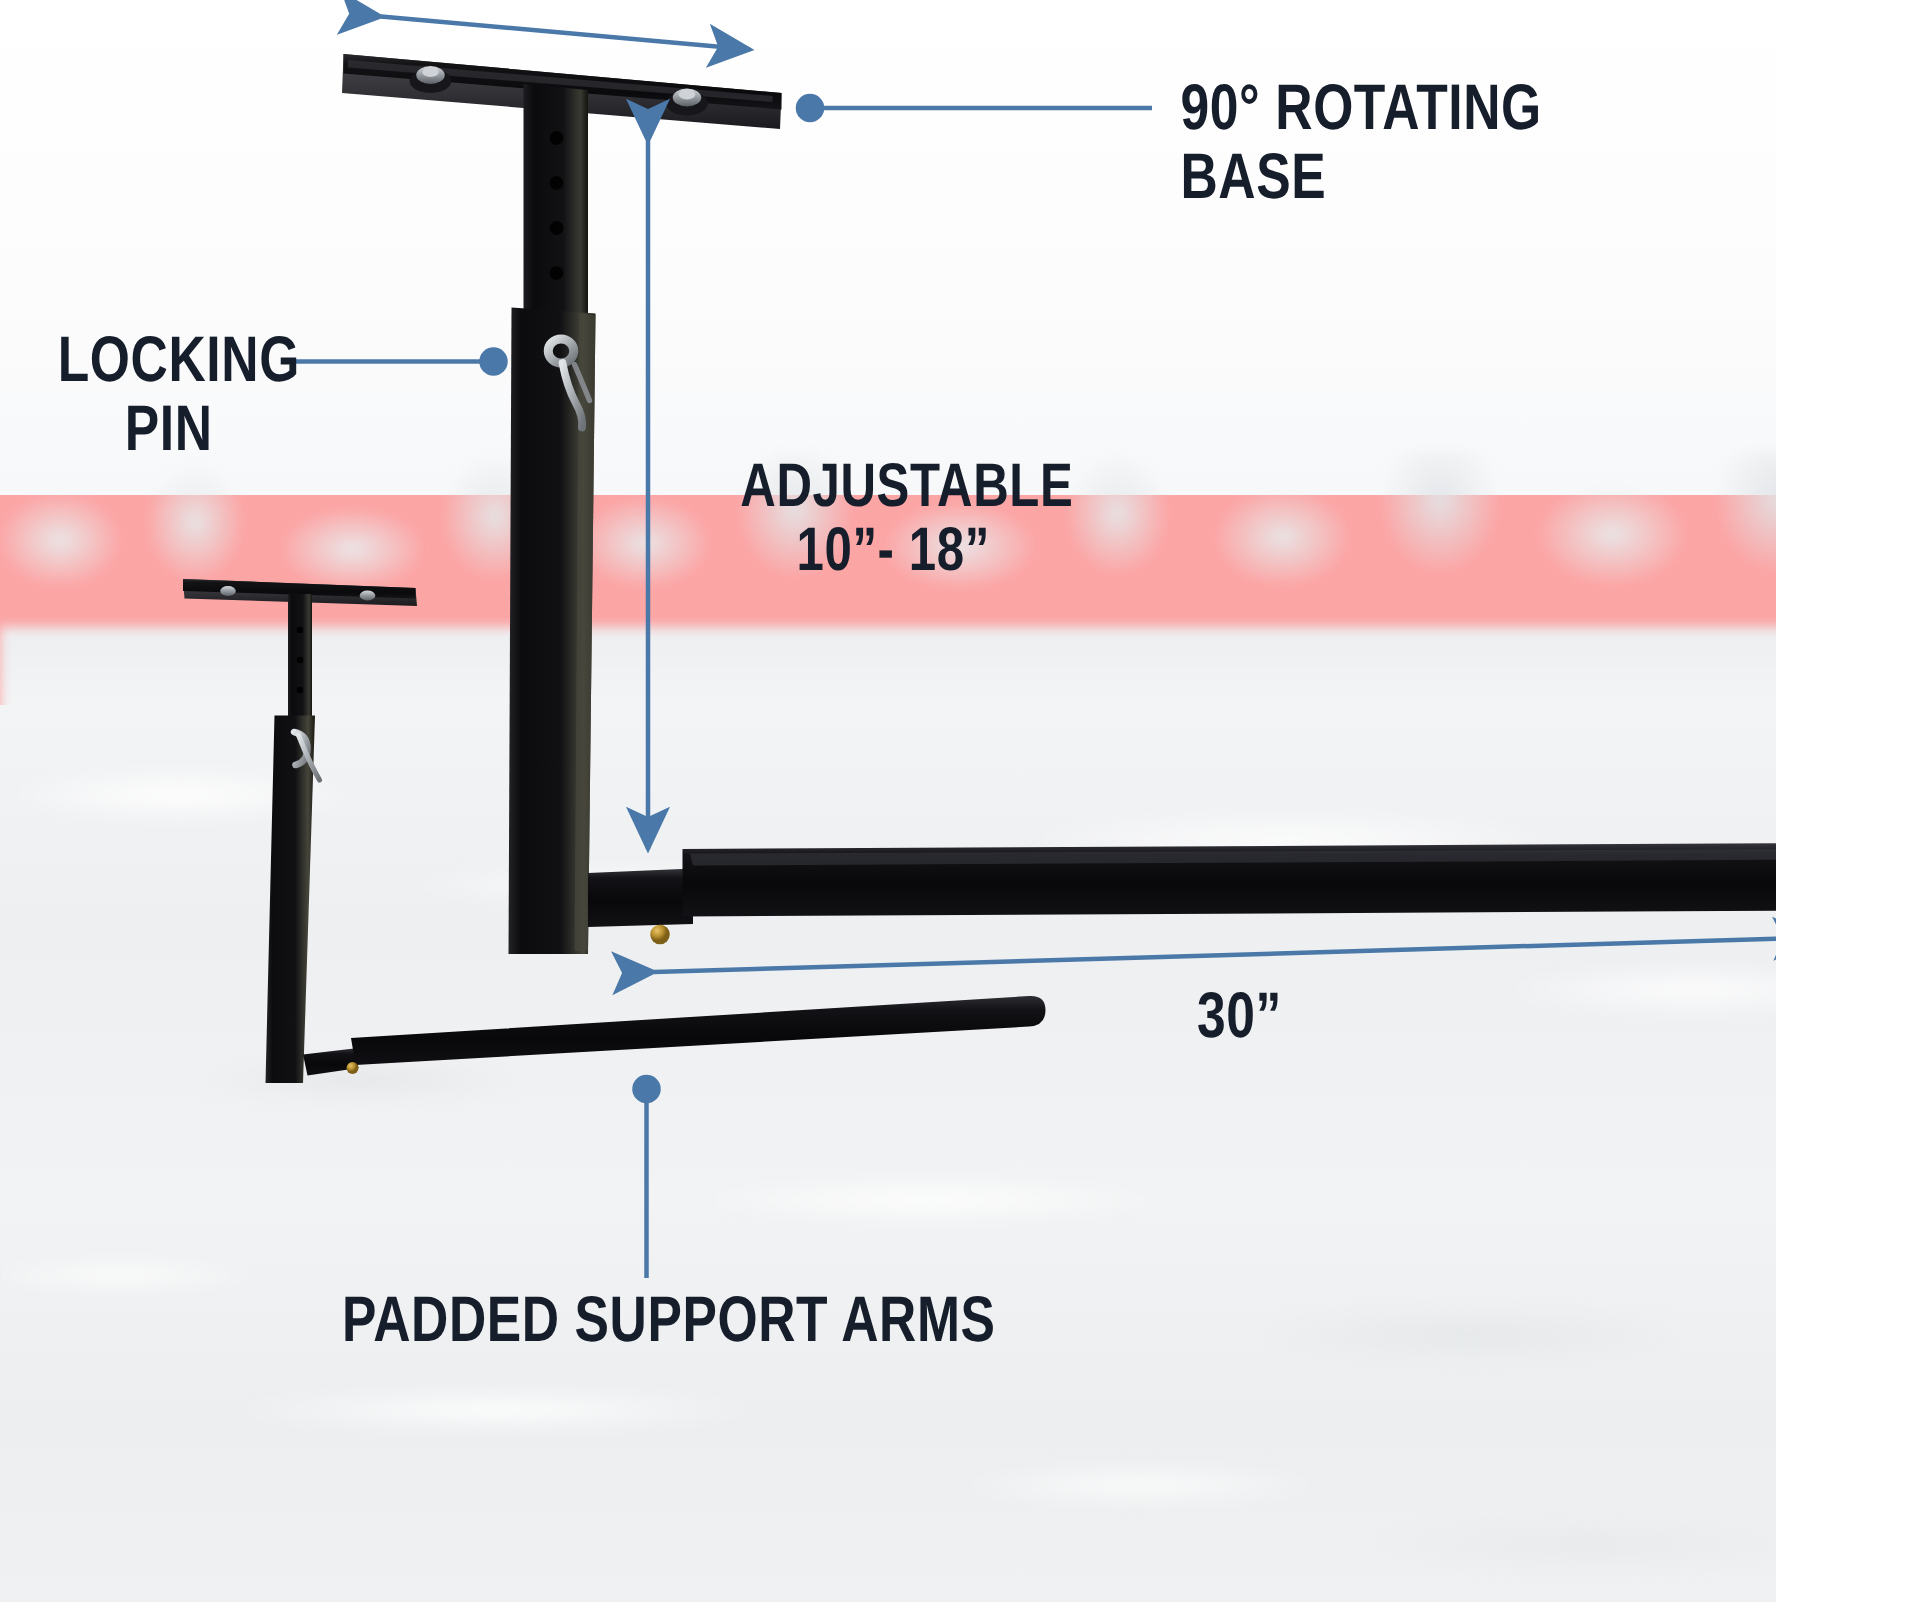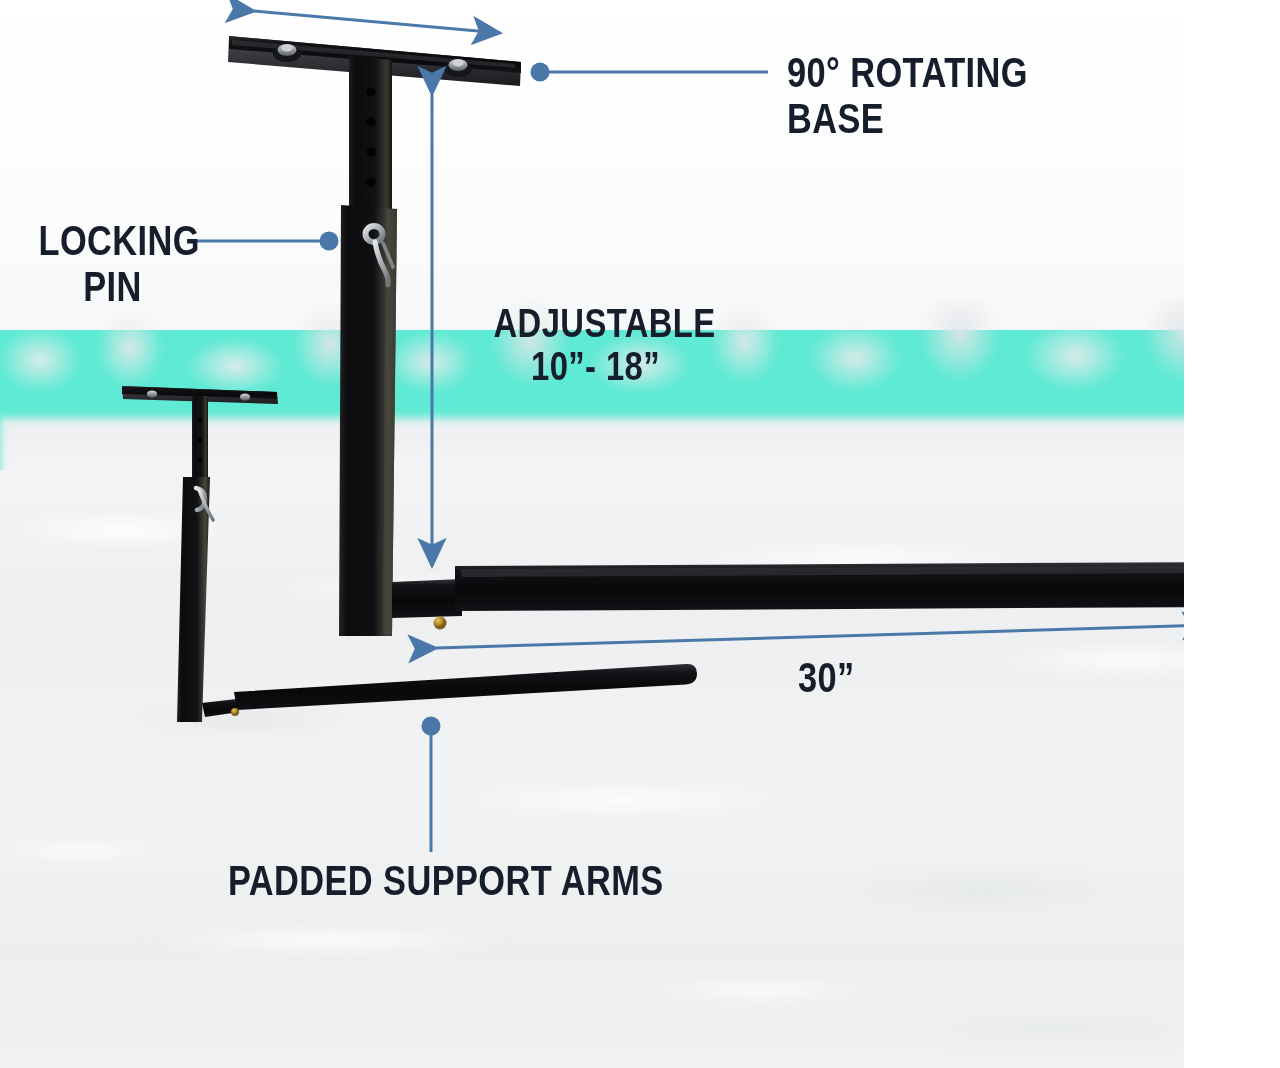--- a/index.html
+++ b/index.html
@@ -6,21 +6,21 @@
   html, body {
     margin: 0;
     padding: 0;
     background: #ffffff;
   }
   #stage {
     position: relative;
     width: 1184px;
     height: 1068px;
     overflow: hidden;
-    background: #5eead4;
+    background: #fca5a5;
     font-family: "Liberation Sans", sans-serif;
   }
 
   
   .bg-layer {
     position: absolute;
     inset: 0;
     pointer-events: none;
   }
   .bg-sky {

